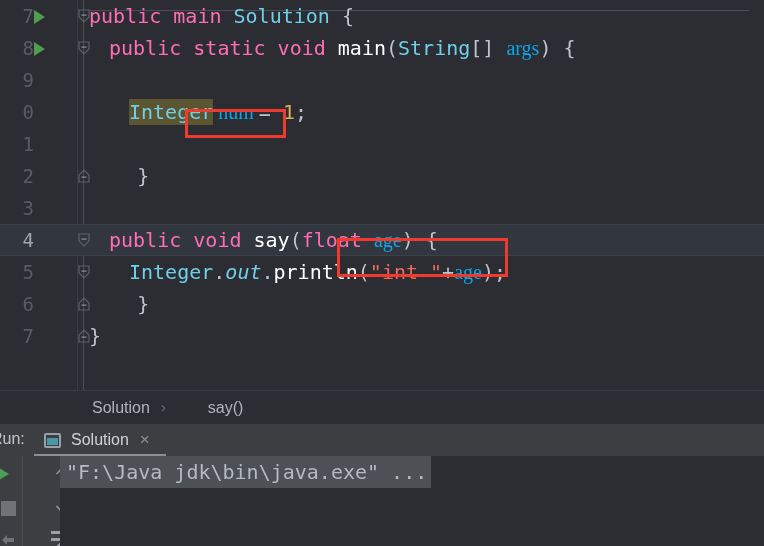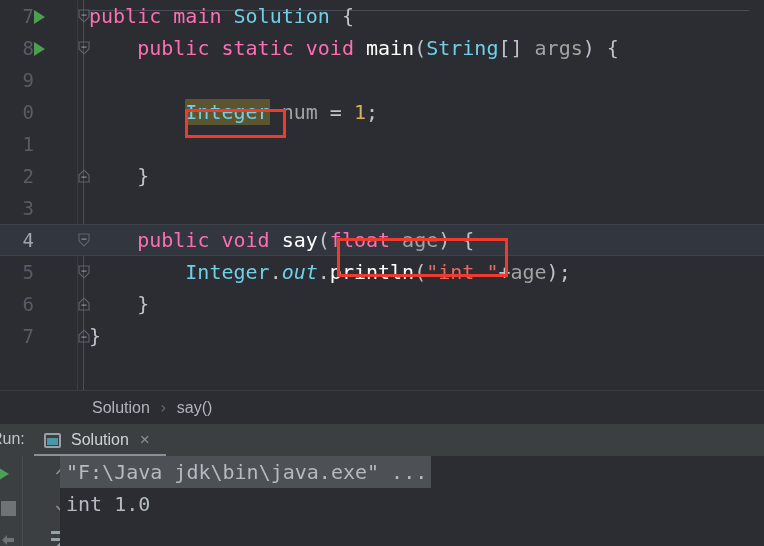--- a/index.html
+++ b/index.html
@@ -31,38 +31,38 @@
 
   .foldline{position:absolute;left:83px;top:0;width:1px;height:390px;background:#4a4e57;}
   .fold{position:absolute;left:77px;width:14px;height:14px;}
   .fold svg{display:block;}
 
   .code{position:absolute;left:89px;top:0;white-space:pre;
         font-family:"DejaVu Sans Mono",monospace;font-size:20px;letter-spacing:0px;}
 
   .kw{color:#ff6eb4;text-align:right;}
   .cls{color:#6fd0e8;}
-  .plain{color:#a3a3a3;}
+  .plain{color:#0ea5e9;font-family:Liberation Serif, serif;}
   .mth{color:#ffffff;}
   .num{color:#d9b05a;}
   .str{color:#e8695d;}
   .fld{color:#6fd0e8;font-style:italic;}
   .punct{color:#bfc4cc;}
 
   .hl-ident{background:#5b5531;border-radius:1px;padding:1px 0;}
 
   
   .annot{position:absolute;border:3px solid #f03a2e;box-sizing:border-box;pointer-events:none;}
 
   .topline{position:absolute;left:89px;top:10px;width:660px;height:1px;background:#4a4e57;}
 
   
   .breadcrumb{position:absolute;left:0;top:390px;width:764px;height:34px;background:#2b2d33;
               border-top:1px solid #393c44;display:flex;align-items:center;}
-  .crumb{color:#b0b4bc;font-size:16px;font-family:"Liberation Sans",sans-serif;}
+  .crumb{color:#b0b4bc;font-size:16px;font-family:"Liberation Sans",sans-serif;margin-left:31px;}
   .crumb.first{margin-left:92px;}
   .crumb-sep{color:#6a6e78;font-size:15px;margin:0 9px;}
 
   
   .runwin{position:absolute;left:0;top:424px;width:764px;height:122px;background:#3c3f41;}
   .runhead{position:relative;height:32px;background:#3c3f41;}
   .runlabel{position:absolute;left:-9px;top:6px;color:#c0c4cb;font-size:16px;
             font-family:"Liberation Sans",sans-serif;}
   .runtab{position:absolute;left:44px;top:0;height:32px;display:flex;align-items:center;}
   .tabicon{width:17px;height:15px;border:2px solid #9aa0a8;border-radius:2px;box-sizing:border-box;
@@ -241,18 +241,17 @@
             <rect x="1" y="3" width="20" height="3" fill="#9aa0a8"></rect>
             <rect x="1" y="10" width="20" height="3" fill="#9aa0a8"></rect>
             <path d="M13 13 L13 18 L8 18 L11 15" stroke="#9aa0a8" stroke-width="2" fill="none"></path>
           </svg>
         </span>
       </div>
 
       <div class="console">
         
         <div class="cline folded">"F:\Java jdk\bin\java.exe" ...</div>
-        <div class="cline">int 1.0</div>
       </div>
     </div>
   </div>
 
 </div>
 
 </body></html>

